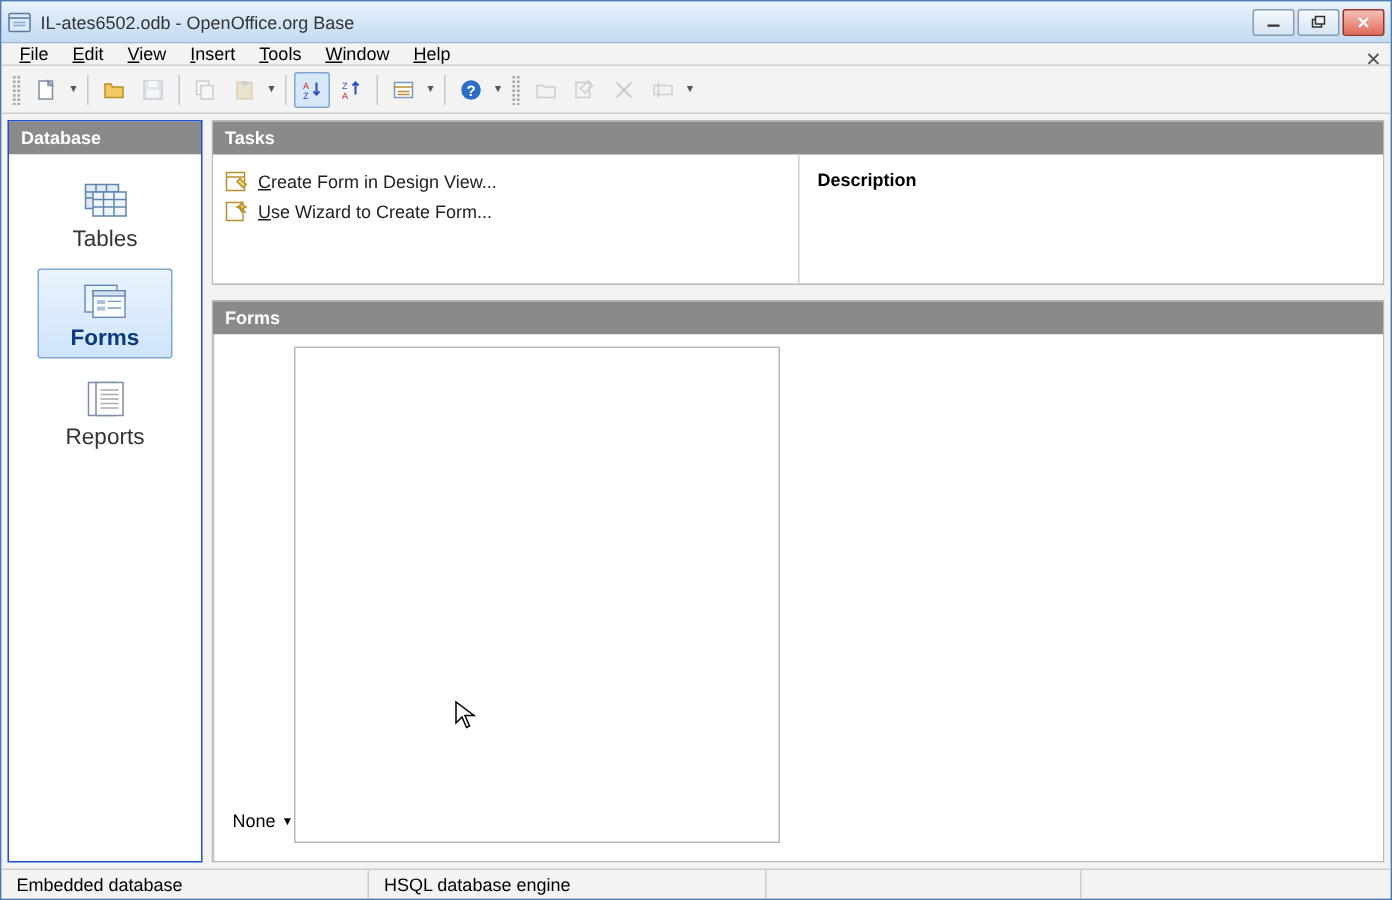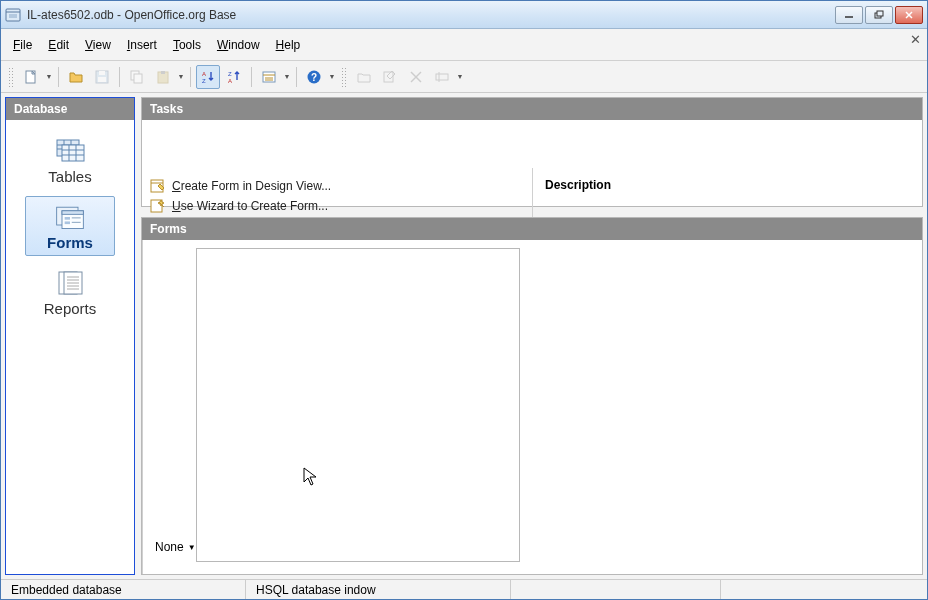--- a/index.html
+++ b/index.html
@@ -41,21 +41,21 @@
     cursor: pointer;
   }
   .win-btn.close {
     background: linear-gradient(to bottom, #f5c0b8, #e06a58);
     border-color: #a03020;
     color: #fff;
   }
 
   
   .menubar {
-    height: 32px;
+    height: 15px;
     background: #f3f3f3;
     display: flex;
     align-items: center;
     padding: 0 4px;
     border-bottom: 1px solid #d0d0d0;
     position: relative;
   }
   .menubar .menu-item {
     padding: 2px 8px;
     cursor: pointer;
@@ -157,21 +157,20 @@
   .tasks-panel, .forms-panel {
     border: 1px solid #b8b8b8;
     display: flex;
     flex-direction: column;
     background: #fff;
   }
   .tasks-panel { height: 110px; }
   .tasks-body {
     flex: 1;
     display: flex;
-    margin-top: 48px;
   }
   .tasks-left {
     flex: 1;
     padding: 10px 8px;
     display: flex;
     flex-direction: column;
     gap: 4px;
   }
   .task-link {
     display: flex;
@@ -500,20 +499,20 @@
           <div class="preview-box"></div>
         </div>
       </div>
     </div>
 
   </div>
 </div>
 
 <div class="statusbar">
   <div class="status-cell w1">Embedded database</div>
-  <div class="status-cell w2">HSQL database indow</div>
+  <div class="status-cell w2">HSQL database engine</div>
   <div class="status-cell w3"></div>
   <div class="status-cell w4"></div>
 </div>
 
 <svg class="cursor" width="16" height="20" viewBox="0 0 16 20">
   <path d="M1 1l0 14 4-4 3 7 2-1-3-7 6 0z" fill="#fff" stroke="#000" stroke-width="1"></path>
 </svg>
 
 </body></html>

